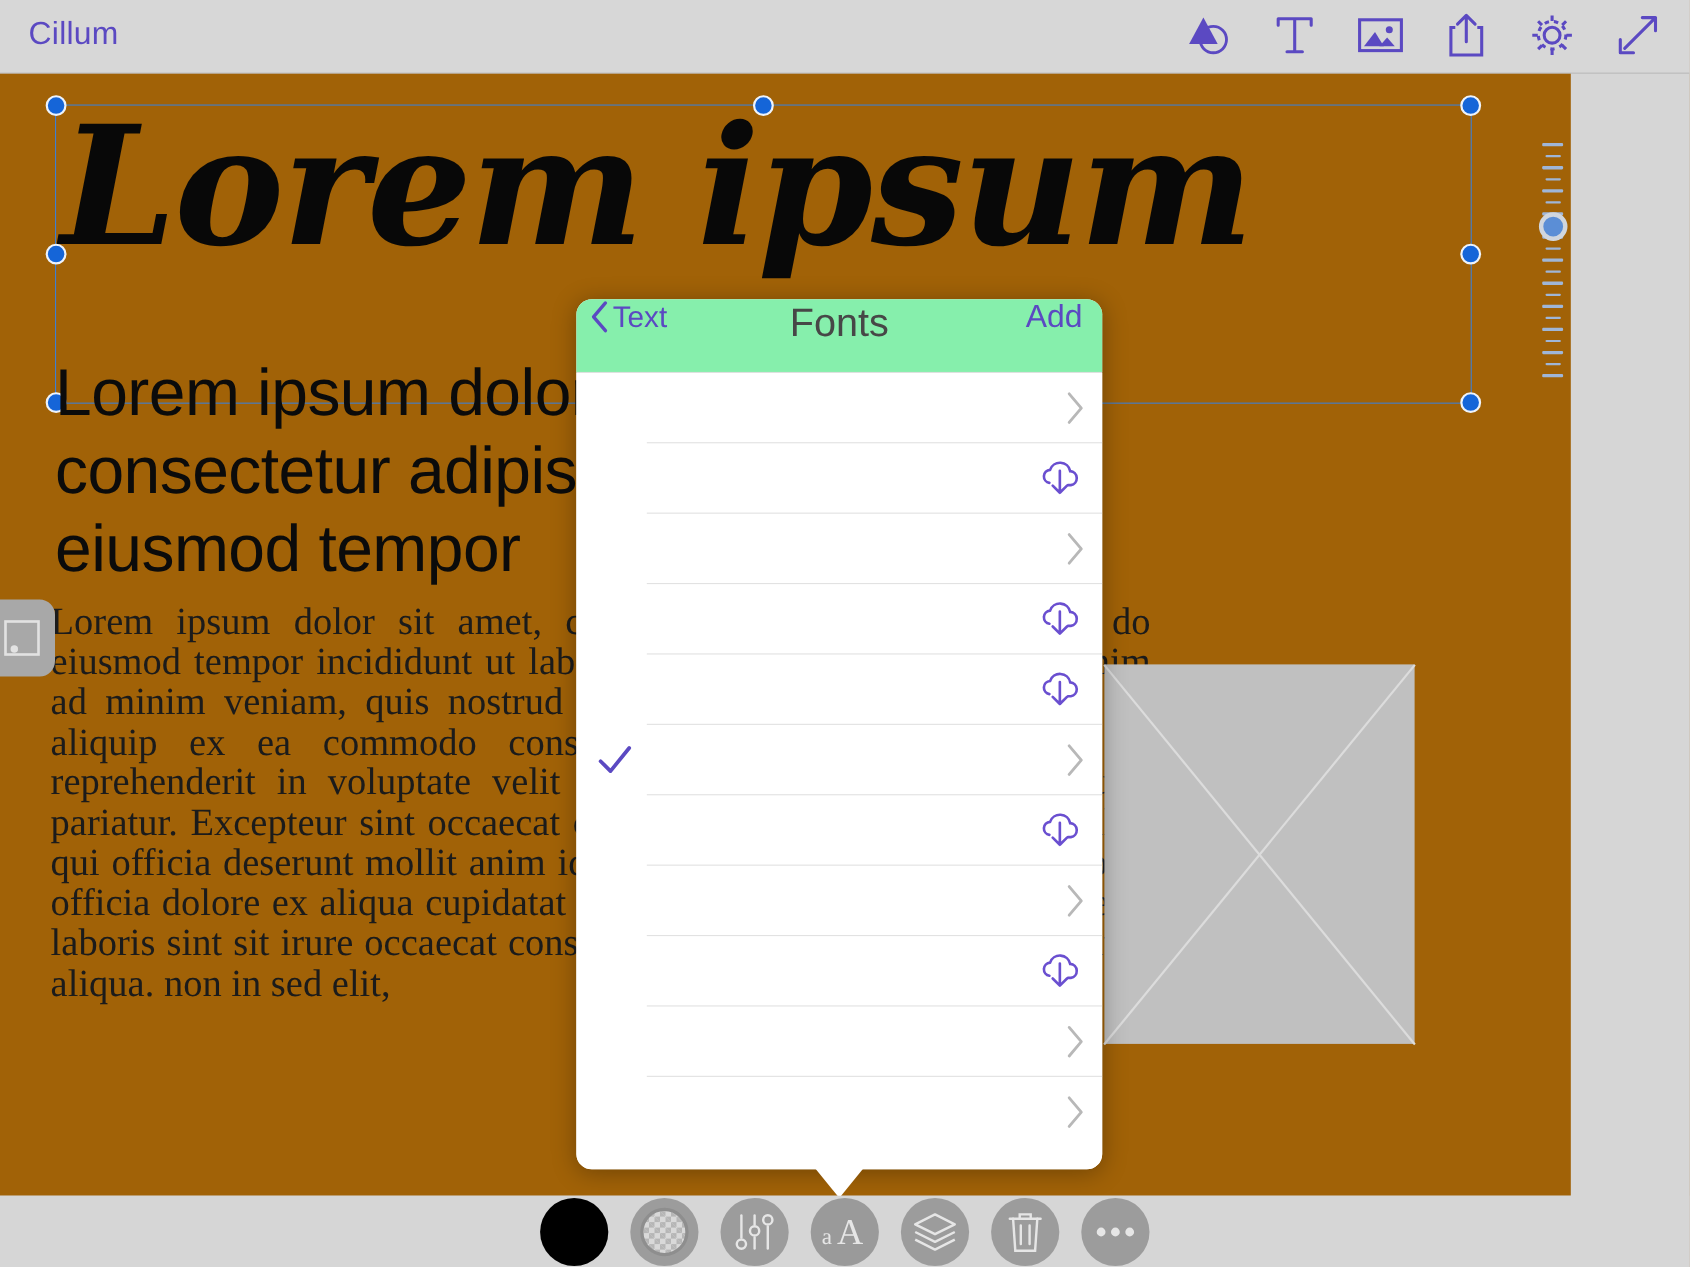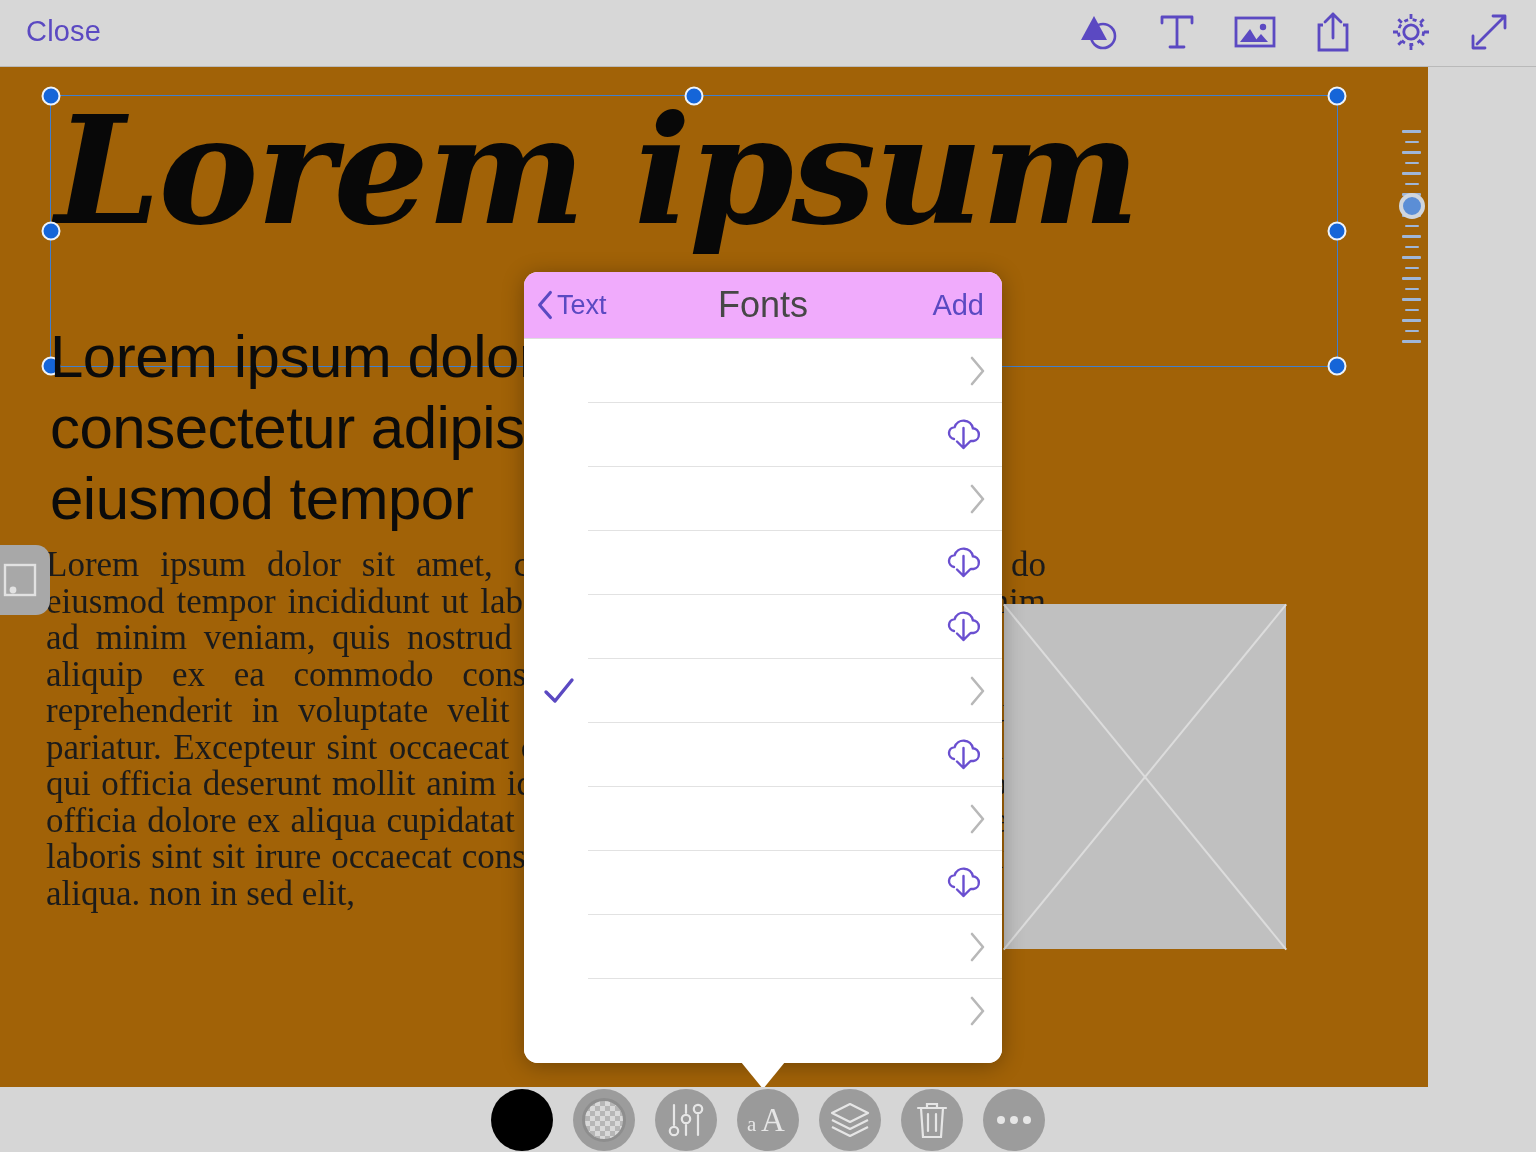--- a/index.html
+++ b/index.html
@@ -108,24 +108,24 @@
   }
 
   
   .popover {
     position: absolute; left: 524px; top: 272px; width: 478px; height: 791px;
     background: #ffffff; border-radius: 14px;
     box-shadow: 0 3px 22px rgba(0,0,0,.30);
     overflow: visible;
   }
   .pop-head {
-    position: relative; height: 67px; background: #f0abfc;
+    position: relative; height: 67px; background: #86efac;
     border-radius: 14px 14px 0 0;
     border-bottom: 1px solid #dedede;
-    display: flex; align-items: center;
+    display: flex; align-items: flex-start;
   }
   .pop-back {
     position: absolute; left: 12px; display: flex; align-items: center; gap: 3px;
     color: #5b49c2; font-size: 27px; cursor: pointer;
   }
   .pop-title {
     width: 100%; text-align: center; font-size: 36px; color: #474747;
     font-family: "Liberation Sans", sans-serif;
   }
   .pop-add {
@@ -181,21 +181,21 @@
     border: 3px solid #8e8e8e;
   }
   .bbtn.active { background: #9a9a9a; }
 </style>
 </head>
 <body>
 
 <div id="app">
 
   <div class="topbar">
-    <button class="close-btn">Close</button>
+    <button class="close-btn">Cillum</button>
 
     <div class="tool-icons">
 
       <div class="ticon">
         <svg width="44" height="40" viewBox="0 0 44 40">
           <circle cx="26" cy="24" r="12" fill="none" stroke="#5b49c2" stroke-width="2.6"></circle>
           <polygon points="17,4 30,28 4,28" fill="#5b49c2"></polygon>
         </svg>
       </div>
 

